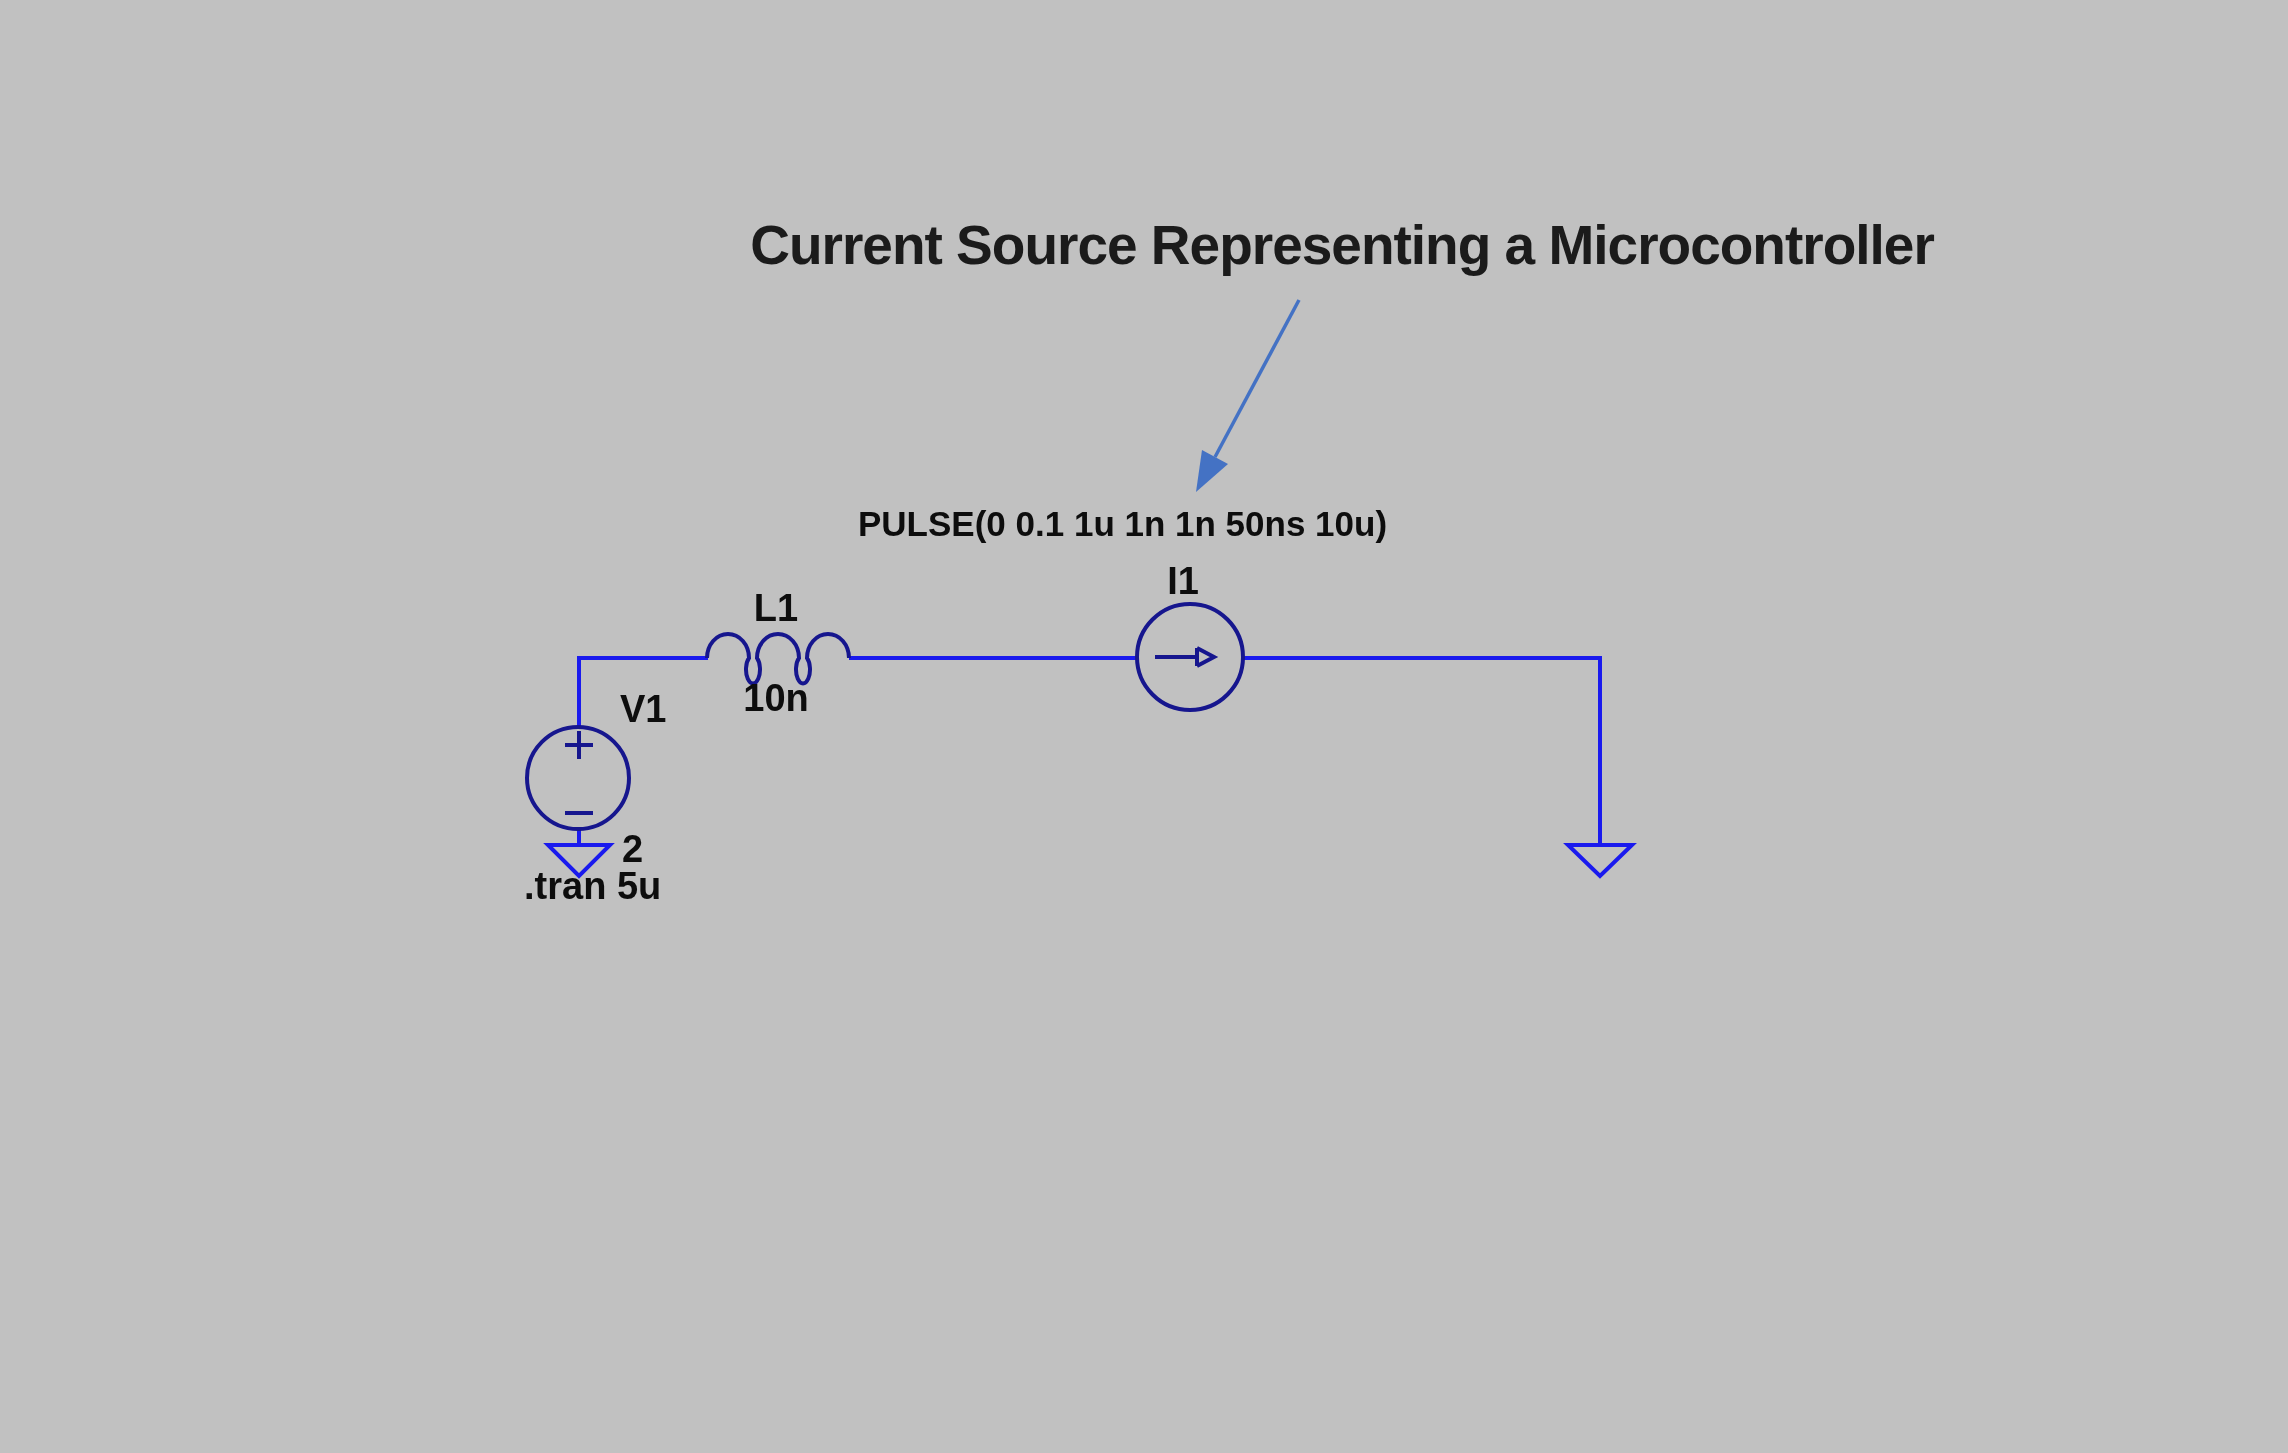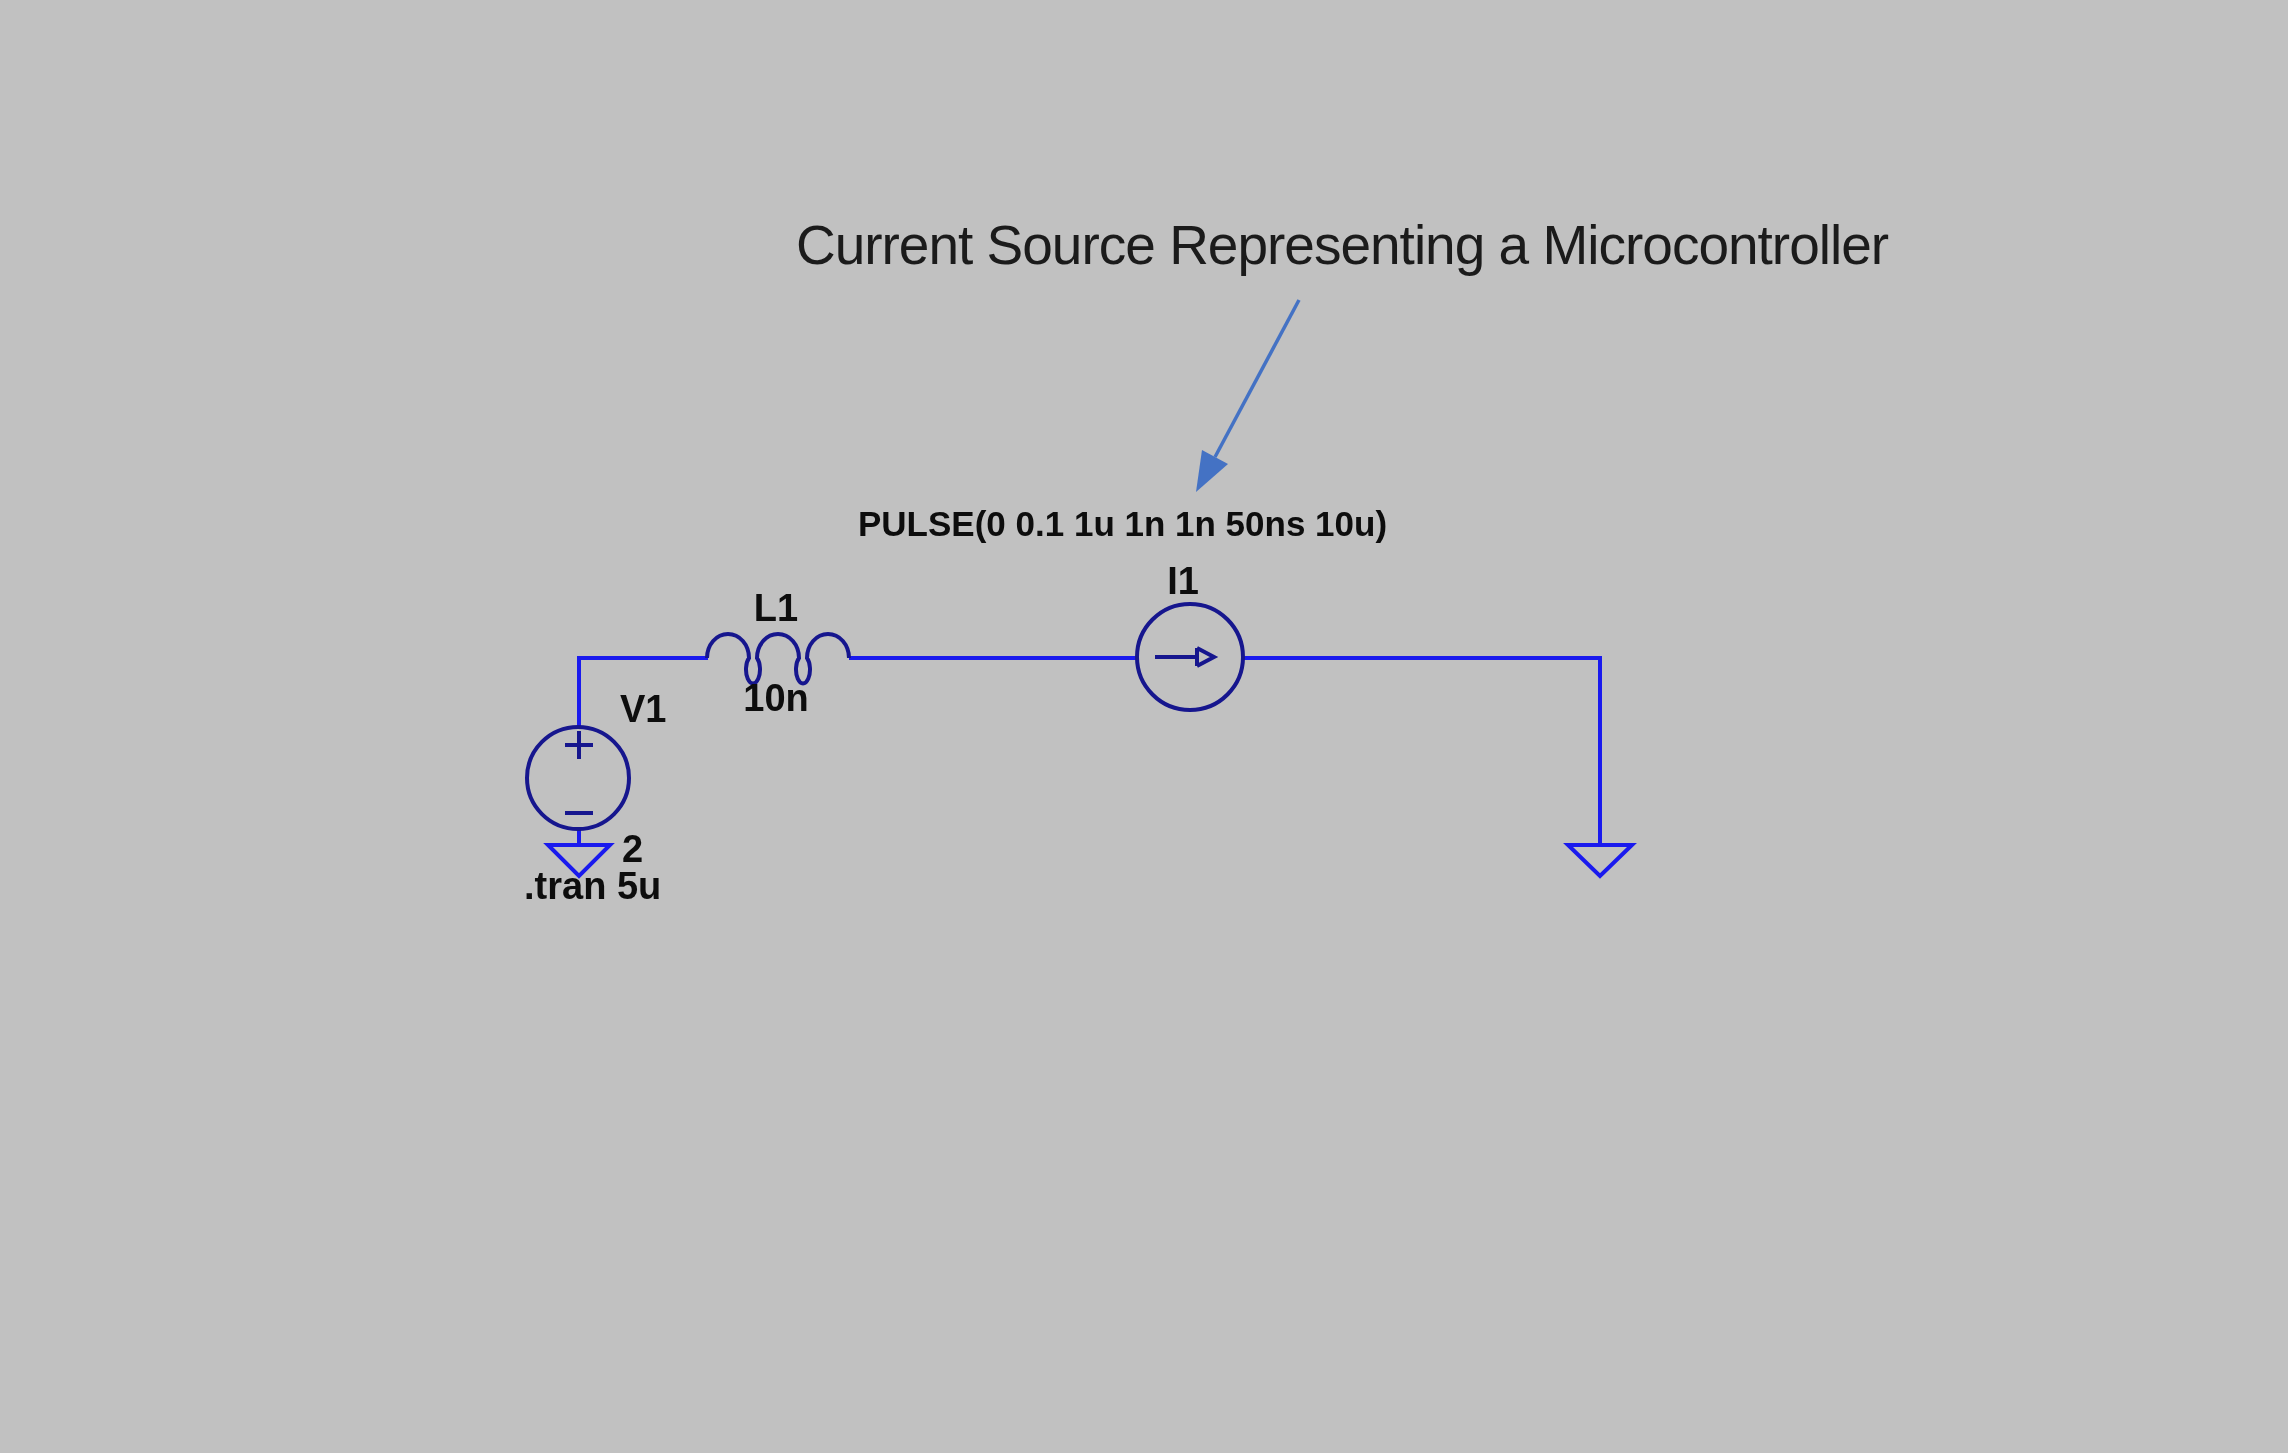--- a/index.html
+++ b/index.html
@@ -7,21 +7,21 @@
     position: relative;
     width: 2288px;
     height: 1453px;
     overflow: hidden;
     font-family: "Liberation Sans", sans-serif;
   }
   .annotation-title {
     position: absolute;
     transform: translateX(-50%);
     white-space: nowrap;
-    font-weight: 400;
+    font-weight: 700;
     letter-spacing: -1px;
     text-align: right;
   }
   svg.schematic-layer {
     position: absolute;
     left: 0; top: 0;
   }
   svg text {
     font-family: "Liberation Sans", sans-serif;
     font-weight: bold;

